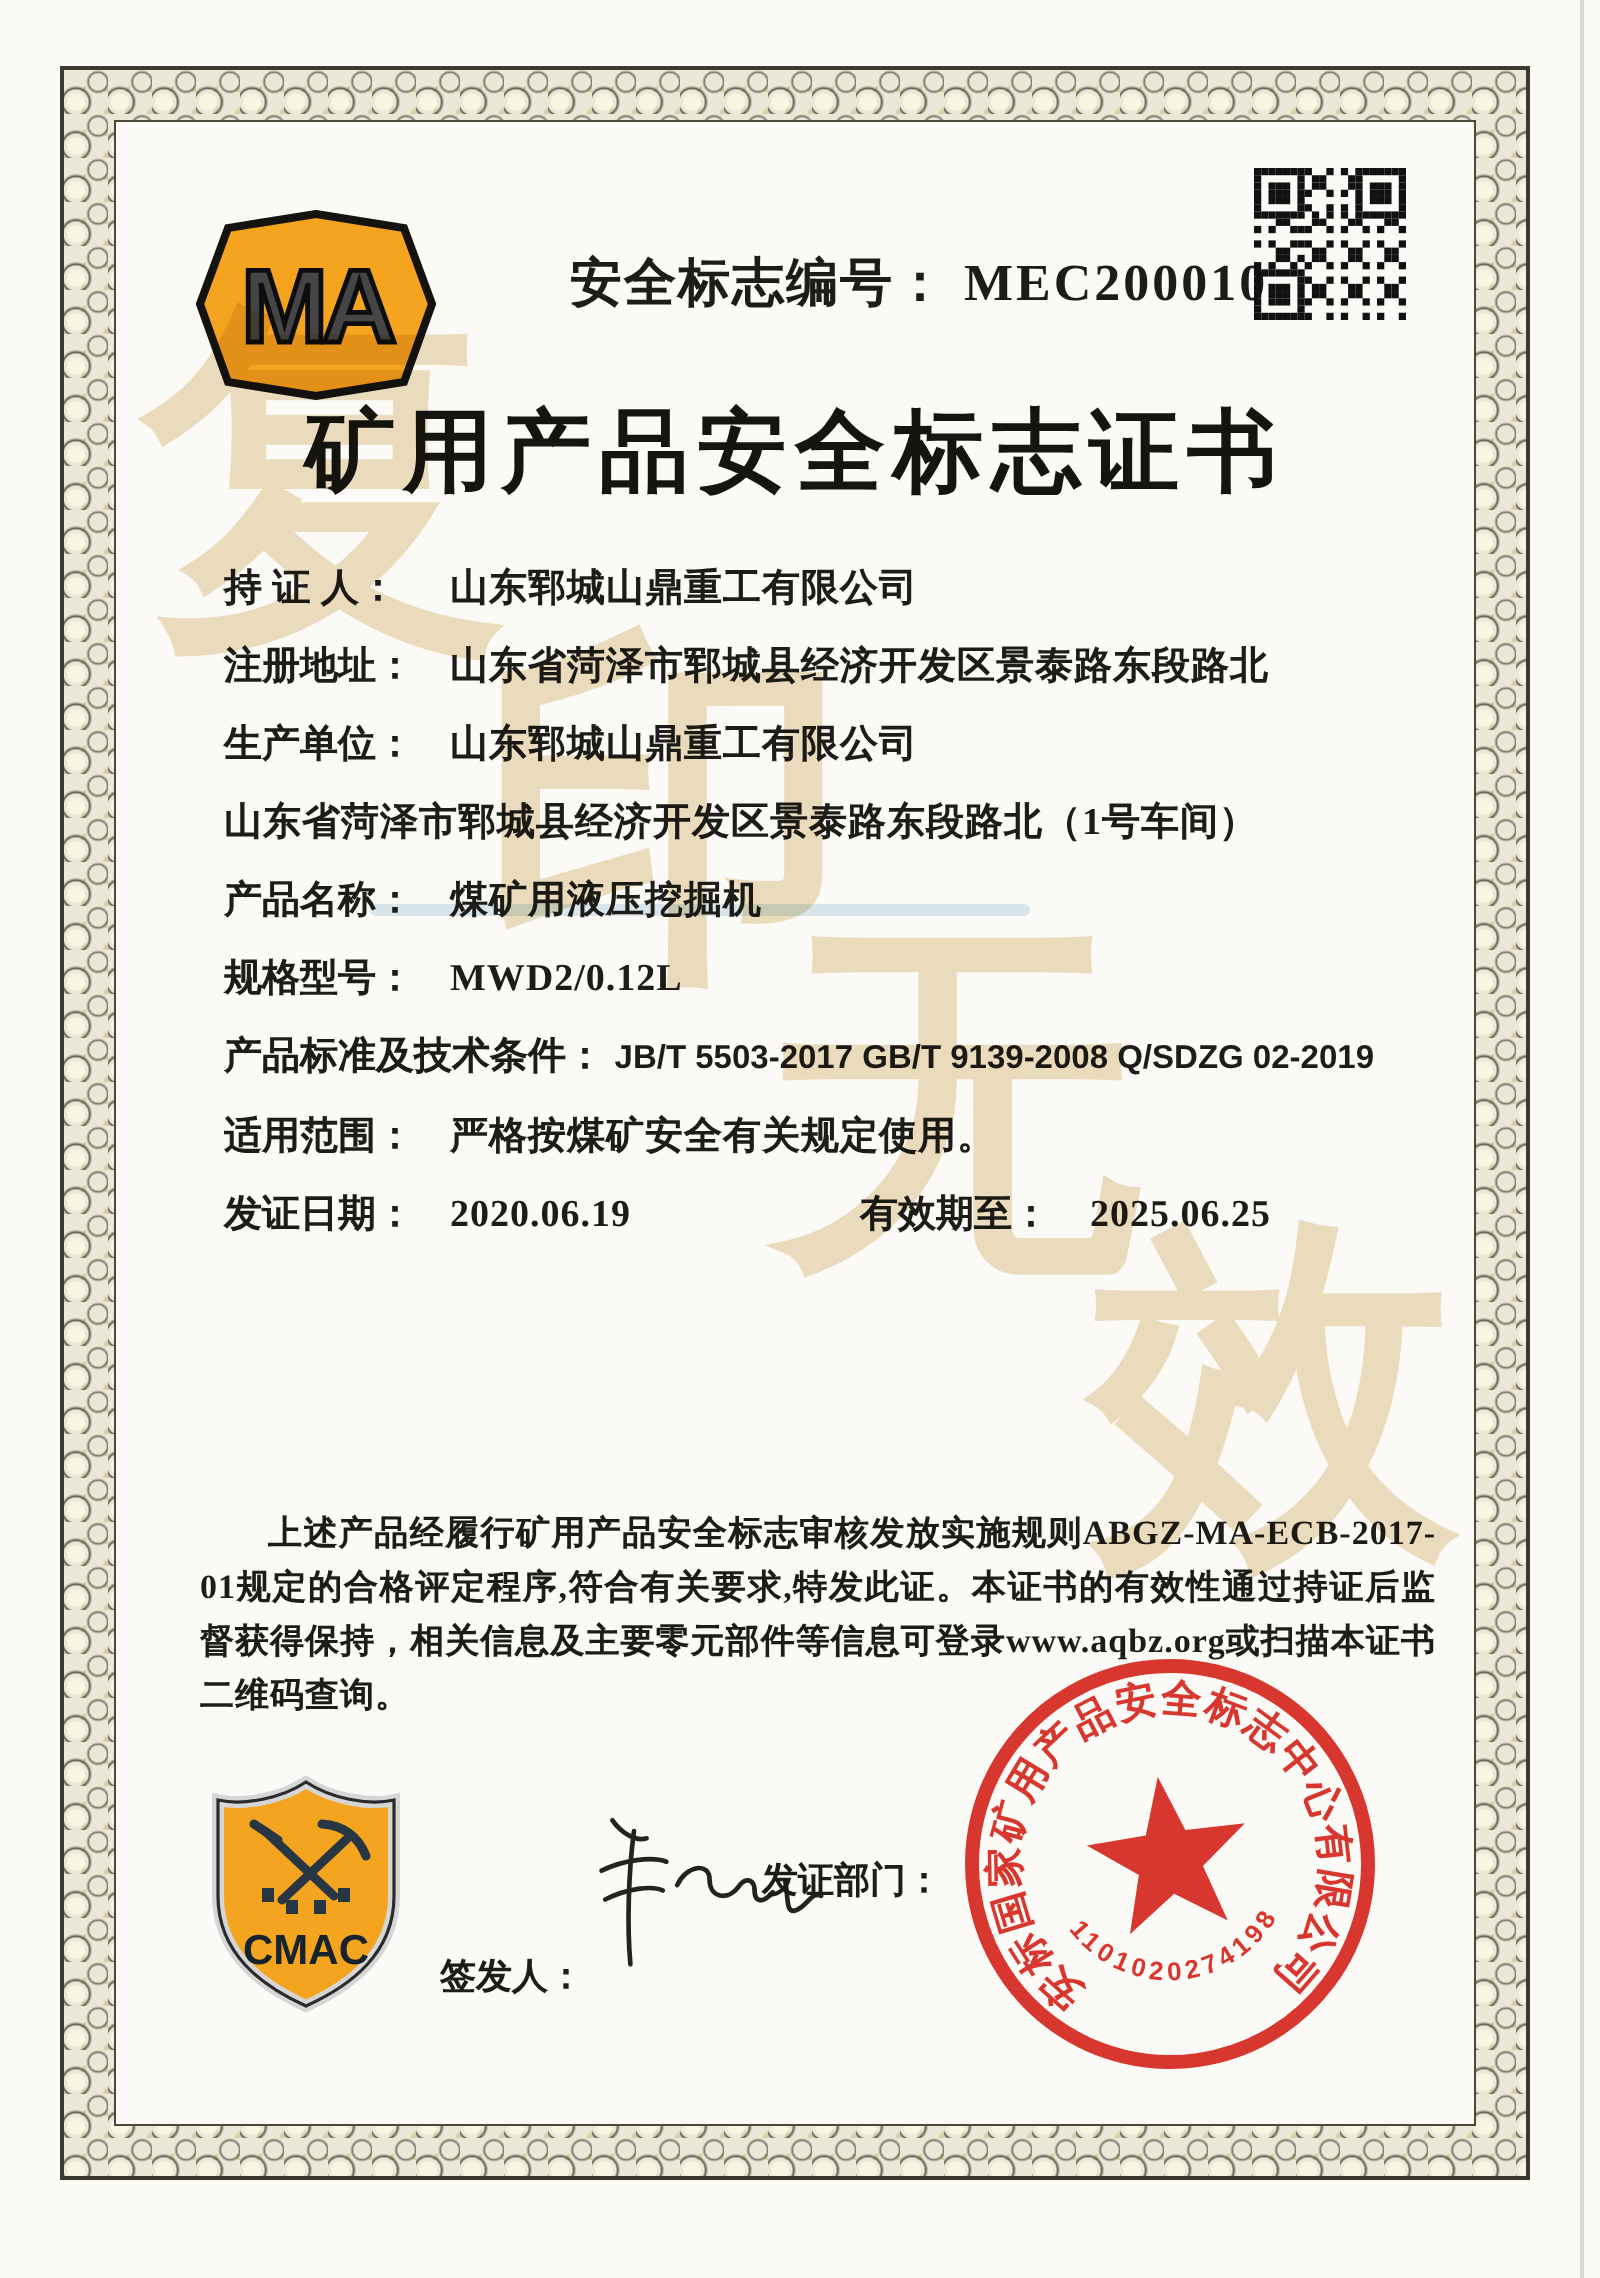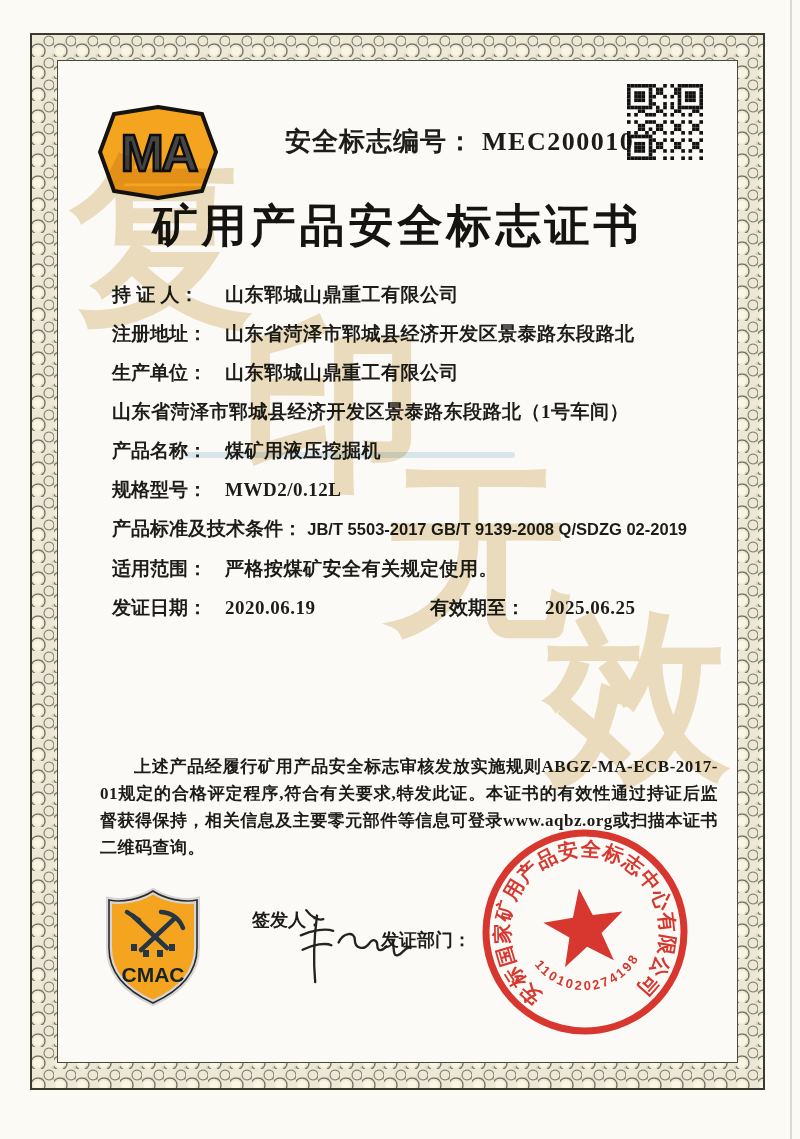--- a/index.html
+++ b/index.html
@@ -49,21 +49,21 @@
   .row.wide .lbl{display:inline;font-weight:800;}
   .row.wide .val{display:inline;font-size:16.5px;font-weight:700;font-family:"Liberation Sans",sans-serif;letter-spacing:0;margin-top:24px;}
   .row.dates{display:grid;grid-template-columns:113px 205px 115px auto;}
   .row.dates .val{font-family:"Liberation Serif",serif;}
   
   .statement{position:absolute;left:43px;top:693px;width:618px;
     font-family:"Liberation Serif",serif;font-size:17px;font-weight:600;
     line-height:27px;text-align:justify;text-indent:2em;letter-spacing:.5px;}
   
   .cmac{position:absolute;left:46px;top:828px;width:100px;height:118px;}
-  .signer-label{position:absolute;left:163px;top:848px;font-size:18px;font-weight:800;white-space:nowrap;margin-left:32px;}
+  .signer-label{position:absolute;left:163px;top:916px;font-size:18px;font-weight:800;white-space:nowrap;}
   .signature{position:absolute;left:224px;top:830px;width:135px;height:115px;}
   .dept-label{position:absolute;left:324px;top:868px;font-size:18px;font-weight:800;white-space:nowrap;}
   .seal{position:absolute;left:424px;top:768px;width:208px;height:208px;transform:rotate(-8deg);opacity:.93;z-index:3;}
 </style>
 </head>
 <body>
 
 <div class="certificate">
 
   <div class="border-band">

